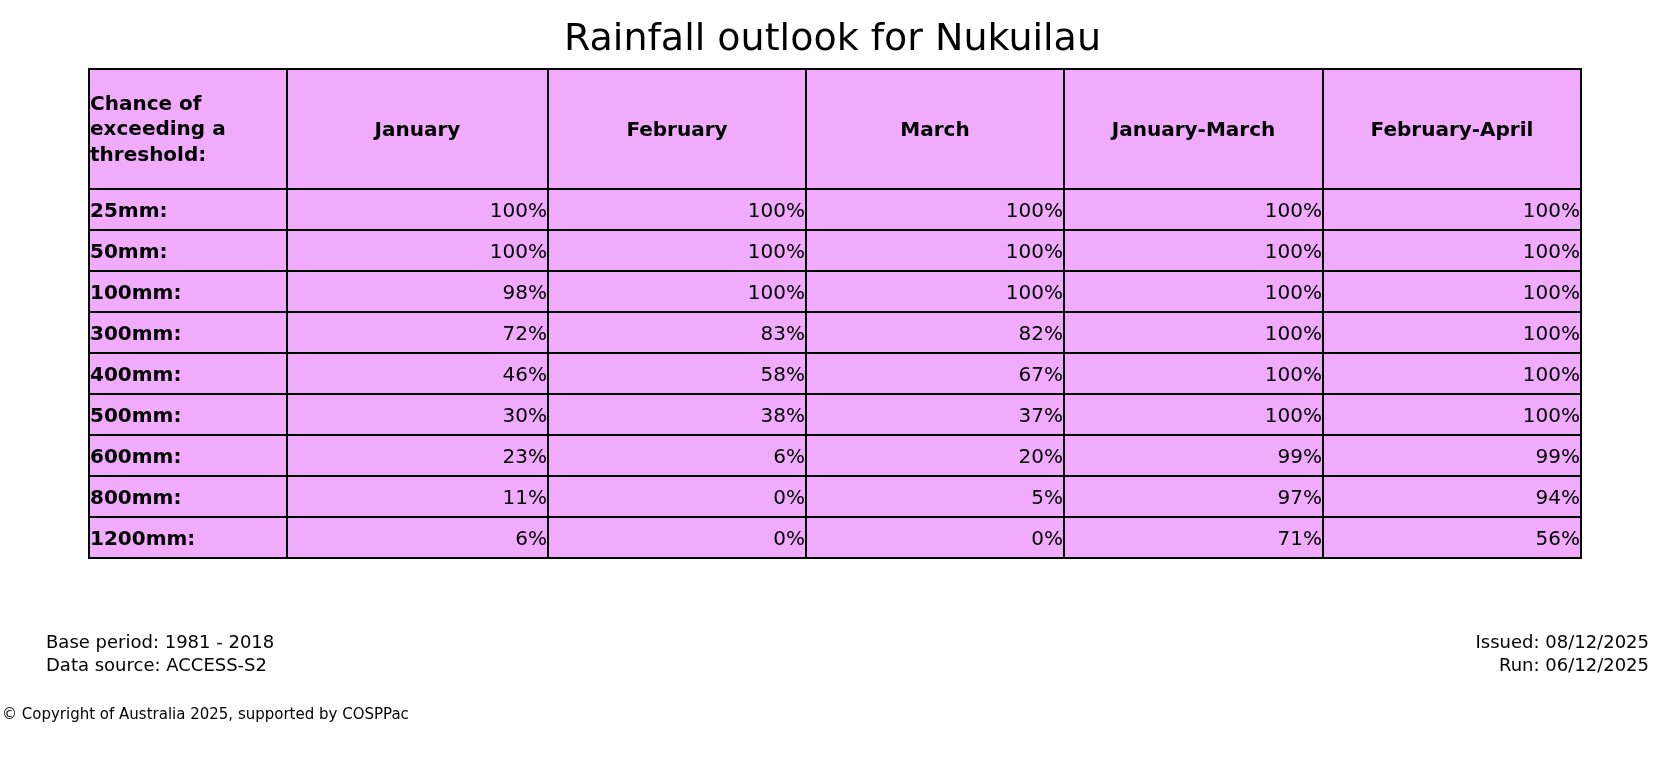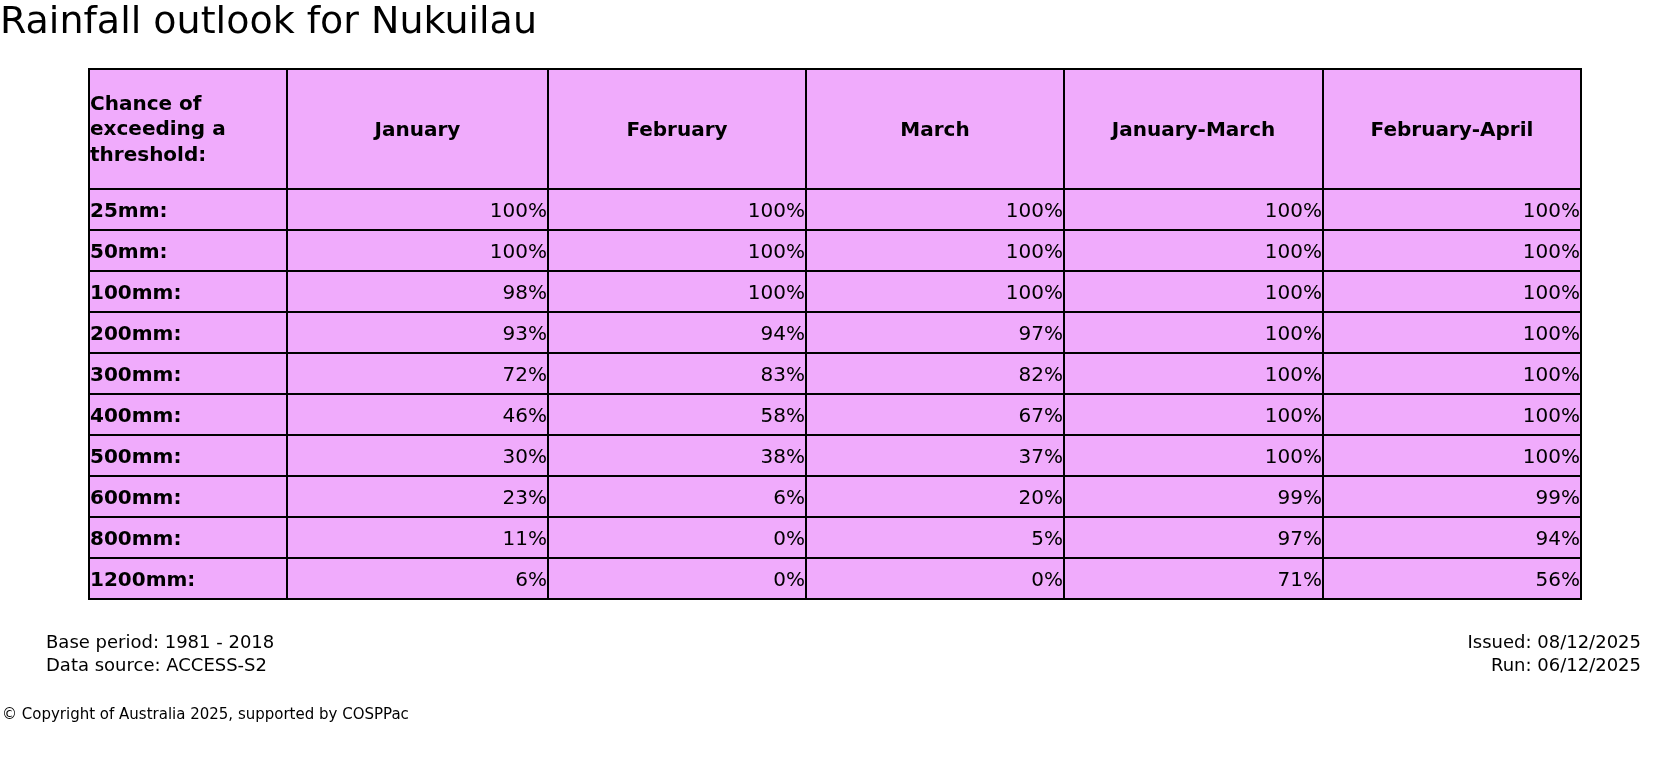--- a/index.html
+++ b/index.html
@@ -9,25 +9,25 @@
   }
   body {
     width: 1665px;
     height: 769px;
     font-family: "DejaVu Sans", sans-serif;
     color: #000000;
     position: relative;
     overflow: hidden;
   }
   .title {
-    text-align: left;
+    text-align: center;
     font-size: 38px;
     font-weight: 400;
     line-height: 1.0;
-    padding-top: 1px;
+    padding-top: 18px;
     letter-spacing: 0px;
   }
   .table-wrap {
     position: absolute;
     left: 88px;
     top: 68px;
     width: 1480px;
   }
   table.outlook {
     border-collapse: collapse;
@@ -80,21 +80,21 @@
   }
   .footer-left {
     position: absolute;
     left: 2px;
     top: 0;
     text-align: left;
     margin-left: 44px;
   }
   .footer-right {
     position: absolute;
-    right: 24px;
+    right: 16px;
     top: 0;
     text-align: right;
   }
   .copyright {
     position: absolute;
     left: 2px;
     top: 705px;
     font-size: 15px;
   }
 </style>
@@ -130,28 +130,20 @@
         <td class="val">100%</td>
         <td class="val">100%</td>
         <td class="val">100%</td>
         <td class="val">100%</td>
       </tr>
       <tr>
         <td class="rowhead">100mm:</td>
         <td class="val">98%</td>
         <td class="val">100%</td>
         <td class="val">100%</td>
-        <td class="val">100%</td>
-        <td class="val">100%</td>
-      </tr>
-      <tr>
-        <td class="rowhead">200mm:</td>
-        <td class="val">93%</td>
-        <td class="val">94%</td>
-        <td class="val">97%</td>
         <td class="val">100%</td>
         <td class="val">100%</td>
       </tr>
       <tr>
         <td class="rowhead">300mm:</td>
         <td class="val">72%</td>
         <td class="val">83%</td>
         <td class="val">82%</td>
         <td class="val">100%</td>
         <td class="val">100%</td>

